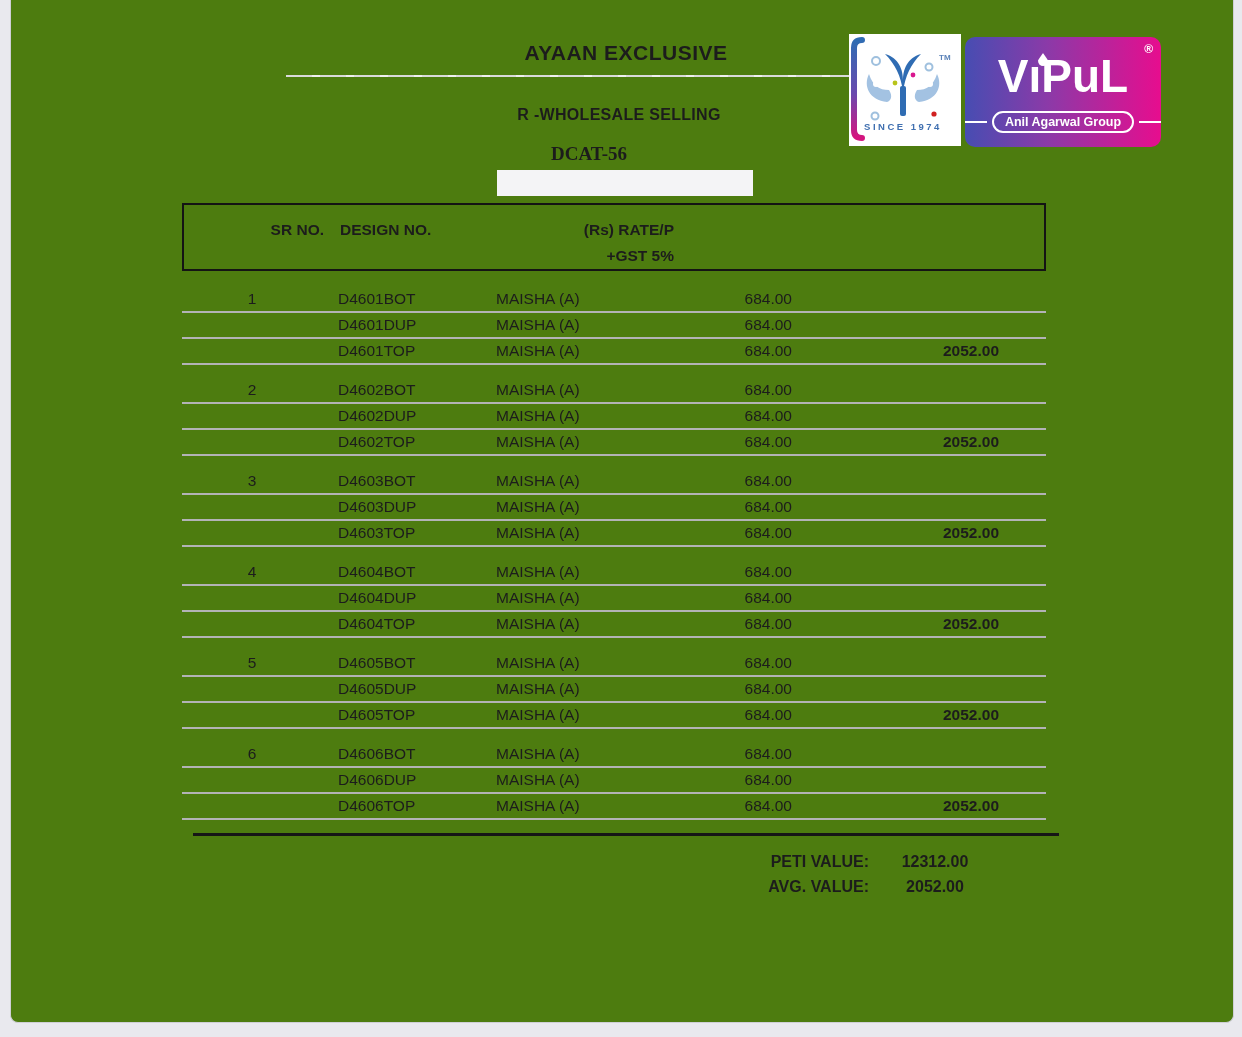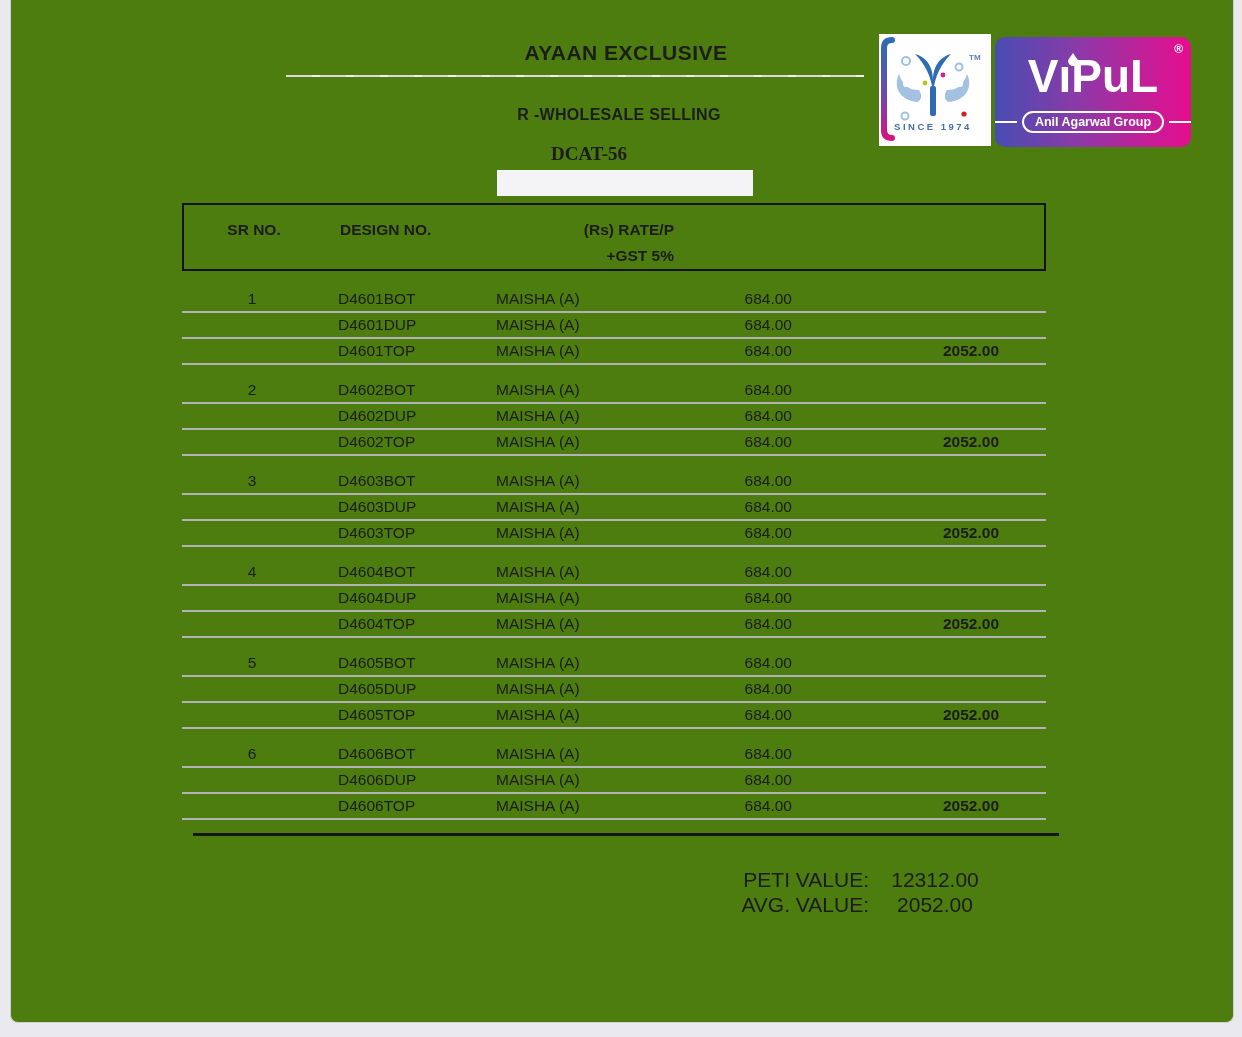--- a/index.html
+++ b/index.html
@@ -69,21 +69,21 @@
     top: 170px;
     left: 486px;
     width: 256px;
     height: 26px;
     background: #f4f4f6;
   }
   
   .logo-wrap {
     position: absolute;
     top: 30px;
-    left: 868px;
+    left: 838px;
     width: 314px;
     height: 122px;
   }
   .seal-logo {
     position: absolute;
     left: 0;
     top: 4px;
     width: 112px;
     height: 112px;
     background: #ffffff;
@@ -163,21 +163,21 @@
   }
   .header-box {
     border: 2px solid #141414;
     box-sizing: border-box;
     height: 68px;
     padding-top: 12px;
     font-weight: bold;
     font-size: 15.5px;
     line-height: 26px;
   }
-  .hcell.sr       { text-align: center; }
+  .hcell.sr       { text-align: right; }
   .hcell.design   { padding-left: 16px; }
   .hcell.quality  { padding-left: 14px; }
   .hcell.rate     { text-align: right; padding-right: 10px; }
   .hcell.combo    { text-align: center; padding-left: 70px; }
   .table-body { margin-top: 16px; }
   .group { margin-bottom: 13px; }
   .row {
     height: 24px;
     border-bottom: 2px solid #b3b3b6;
     font-size: 15.5px;
@@ -190,24 +190,24 @@
   .cell.combo   { text-align: right; padding-right: 47px; font-weight: bold; }
   .grand-rule {
     margin-top: 2px;
     margin-left: 11px;
     width: 866px;
     height: 3px;
     background: #161616;
   }
   
   .totals {
-    margin-top: 31px;
+    margin-top: 13px;
     width: 819px;
-    font-size: 21px;
-    font-weight: normal;
+    font-size: 16px;
+    font-weight: bold;
   }
   .total-line {
     display: flex;
     justify-content: flex-end;
     line-height: 25px;
   }
   .total-label { text-align: right; }
   .total-value { width: 132px; text-align: center; }
 </style>
 </head>

